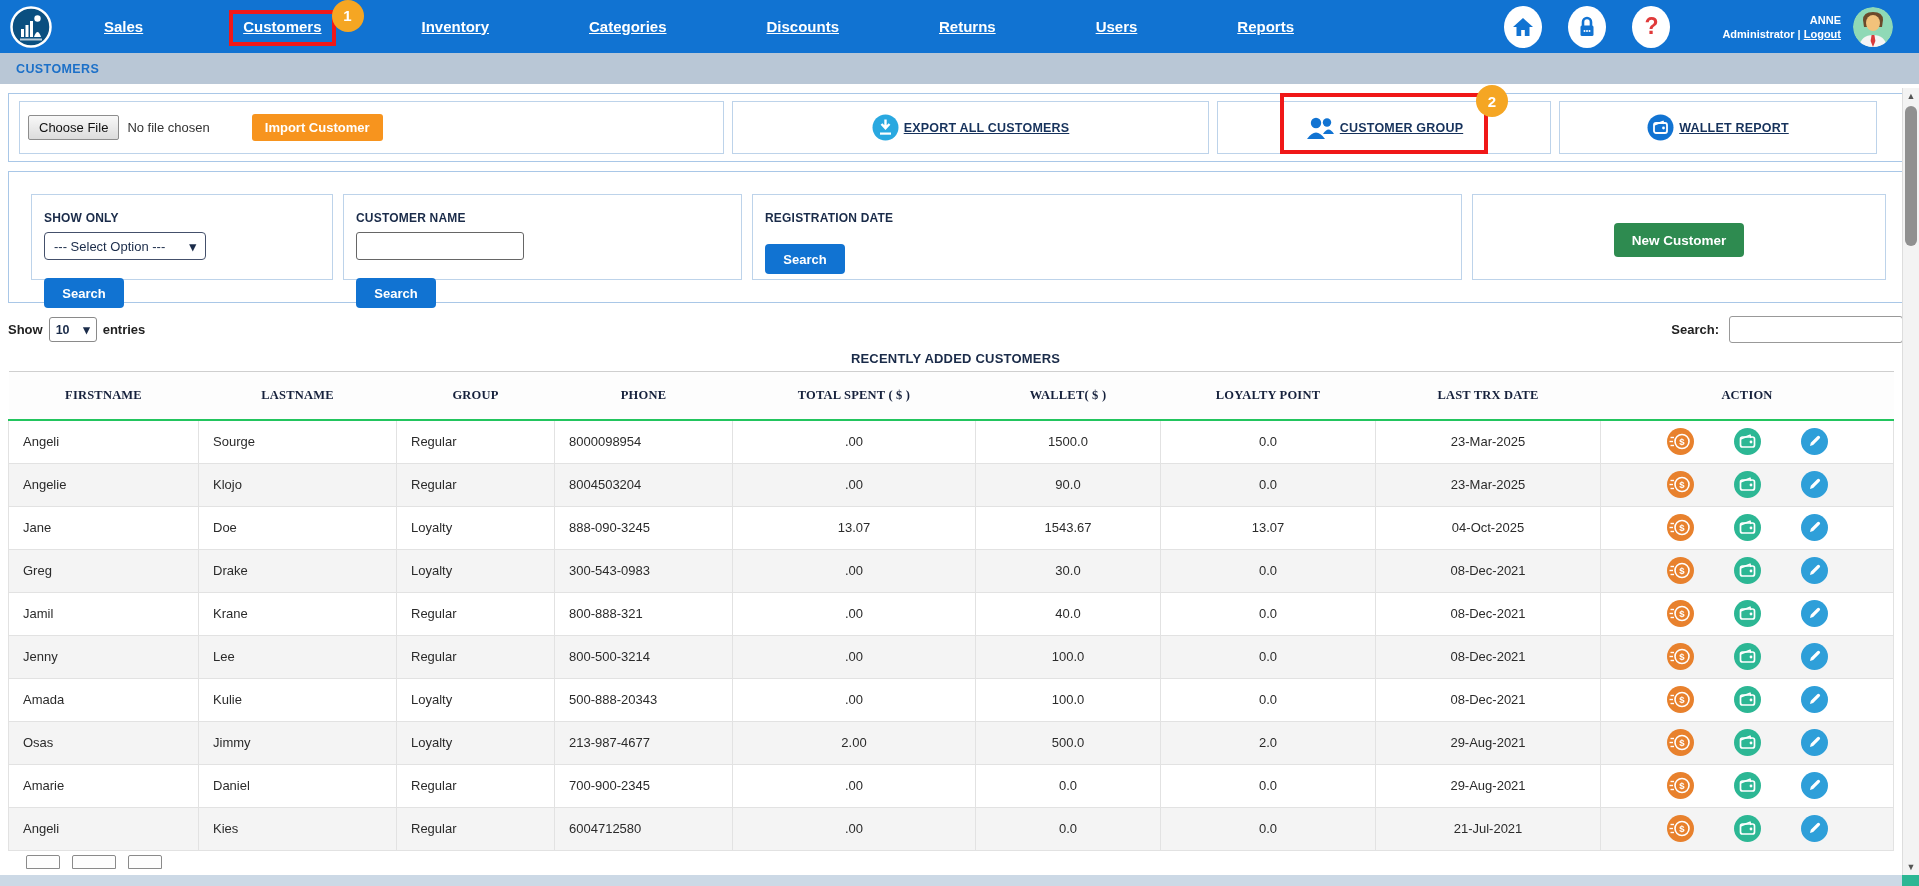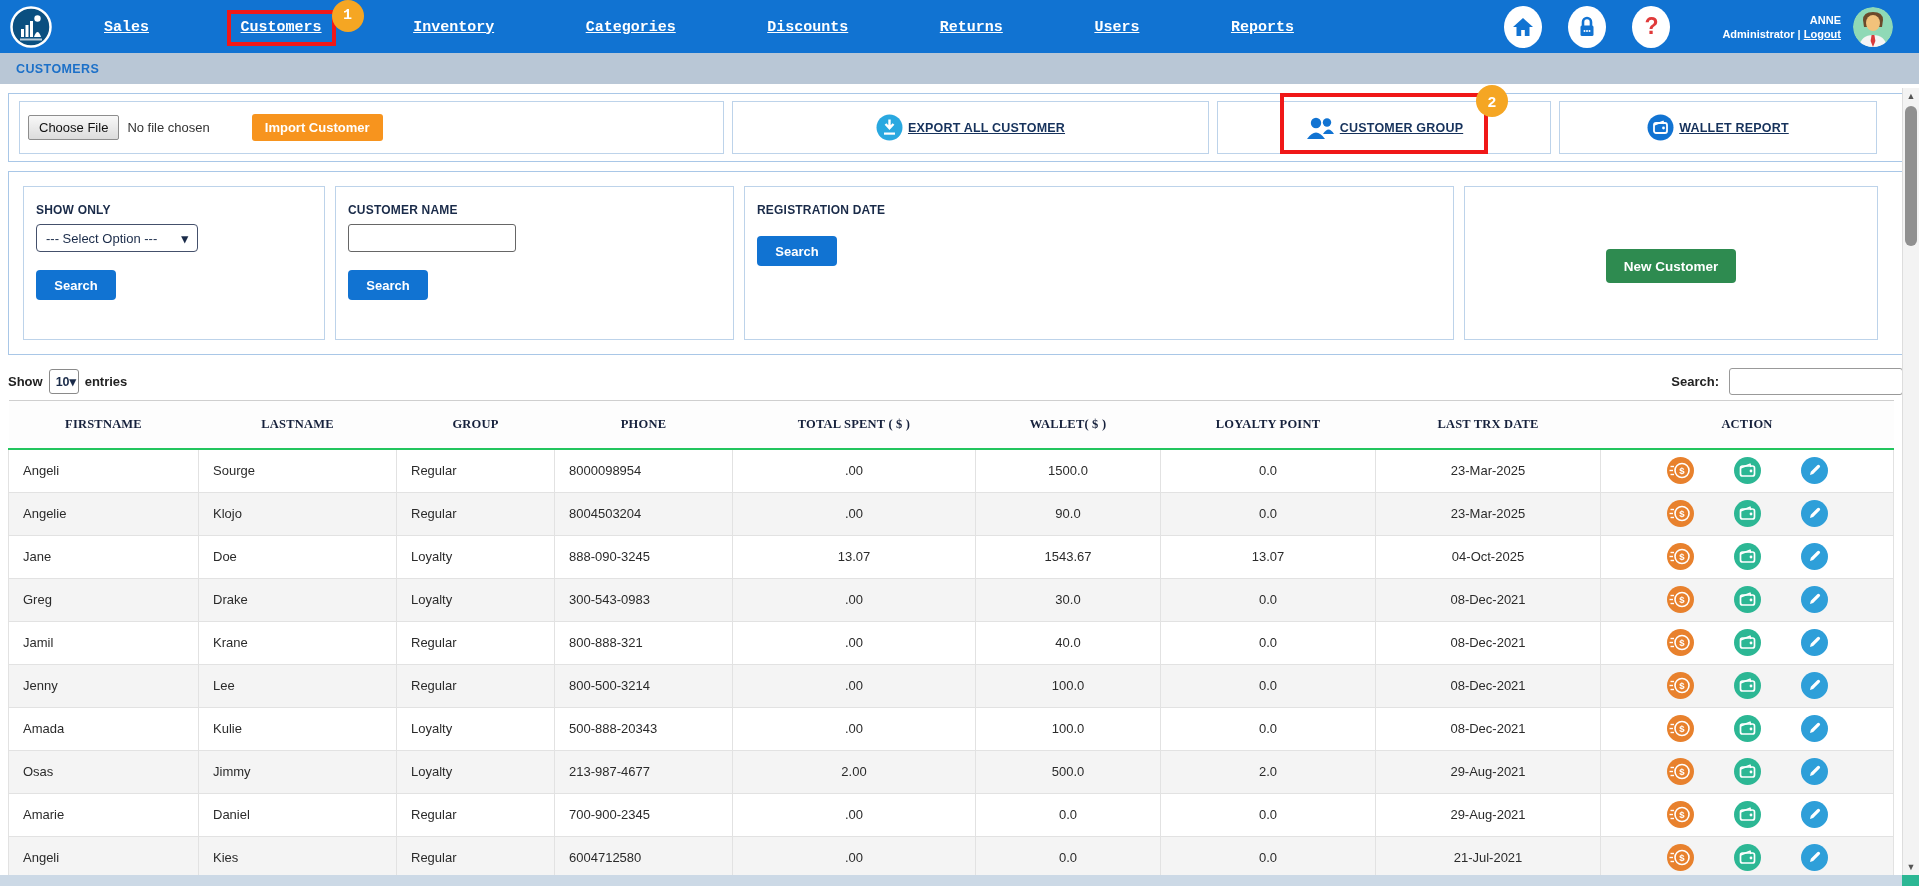--- a/index.html
+++ b/index.html
@@ -5,21 +5,21 @@
   * { margin:0; padding:0; box-sizing:border-box; }
   html,body { width:1919px; height:886px; overflow:hidden; background:#fff;
     font-family:"Liberation Sans", sans-serif; }
   body { position:relative; }
 
   
   .navbar { height:53px; background:#1173d2; display:flex; align-items:center; padding:0 26px 0 10px; }
   .logo { width:42px; height:42px; flex:0 0 42px; cursor:pointer; }
   .nav-links { flex:0 0 1190px; margin-left:52px; display:flex; justify-content:space-between; align-items:center; }
   .nav-link { color:#fff; font-weight:bold; font-size:15px; text-decoration:underline; cursor:pointer; white-space:nowrap; }
-  .nav-link-wrap { position:relative;font-family:Liberation Mono, monospace; }
+  .nav-link-wrap { position:relative; }
   .nav-annot-box { position:absolute; left:-14px; right:-14px; top:-8px; bottom:-10px; border:4px solid #f01818; pointer-events:none; }
   .annot-badge { position:absolute; width:32px; height:32px; border-radius:50%; background:#f5a623;
     color:#fff; font-weight:bold; font-size:15px; display:flex; align-items:center; justify-content:center; z-index:5; }
   .badge-1 { right:-42px; top:-18px; }
   .nav-spacer { flex:1; }
   .nav-icons { display:flex; gap:26px; align-items:center; }
   .nav-icon-circle { width:38px; height:42px; border-radius:50%; background:#fff; display:flex;
     align-items:center; justify-content:center; cursor:pointer; }
   .help-q { color:#e03a3a; font-weight:bold; font-size:23px; }
   .user-block { margin-left:52px; text-align:right; color:#fff; font-size:11px; font-weight:bold; line-height:14px; }
@@ -44,21 +44,21 @@
   .no-file { font-size:13px; color:#333; margin-left:8px; }
   .btn-orange { background:#f7941e; color:#fff; font-weight:bold; font-size:13px; border:none; border-radius:3px;
     padding:6px 13px; margin-left:42px; cursor:pointer; }
   .icon-link { display:flex; align-items:center; gap:5px; cursor:pointer; }
   .icon-link a { color:#16325c; font-weight:bold; font-size:12.5px; text-decoration:underline; letter-spacing:.2px; }
   .annot-box-2 { position:absolute; left:50%; margin-left:-104px; width:208px; top:-9px; height:61px;
     border:4px solid #f01818; pointer-events:none; z-index:4; }
   .badge-2 { left:50%; margin-left:92px; top:-17px; }
 
   
-  .filter-row { margin-top:9px; border:1px solid #a9c7e7; padding:14px; display:flex; gap:10px; height:184px; }
+  .filter-row { margin-top:9px; border:1px solid #a9c7e7; padding:22px; display:flex; gap:10px; height:132px; }
   .fpanel { border:1px solid #bdd3ea; padding:16px 12px 10px 12px; }
   .fp-1 { flex:0 0 302px; } .fp-2 { flex:0 0 399px; } .fp-3 { flex:0 0 710px; }
   .fp-4 { flex:0 0 414px; display:flex; align-items:center; justify-content:center; }
   .flabel { font-weight:bold; font-size:12px; color:#1a2b49; margin-bottom:7px; letter-spacing:.2px; }
   .select-box { width:162px; height:28px; border:1px solid #44506b; border-radius:4px; background:#fff;
     display:flex; align-items:center; justify-content:space-between; padding:0 9px; cursor:pointer;
     font-size:13px; color:#1a2b49; }
   .chev { font-size:13px; color:#1a2b49; font-weight:bold; }
   .txt-input { width:168px; height:28px; border:1px solid #666; border-radius:3px; background:#fff;
     font-size:13px; padding:0 6px; }
@@ -67,21 +67,21 @@
   .date-groups { display:flex; gap:32px; }
   .date-input-row { display:flex; }
   .date-input { width:185px; height:28px; border:1px solid #666; border-radius:0; background:#fff; font-size:13px; padding:0 6px; }
   .cal-addon { width:38px; height:28px; border:1px solid #bbb; border-left:none; background:#f0f0f0;
     display:flex; align-items:center; justify-content:center; cursor:pointer; }
   .btn-green { width:130px; height:34px; background:#2e8b50; border:none; border-radius:4px; color:#fff;
     font-weight:bold; font-size:13.5px; cursor:pointer; }
 
   
   .table-controls { margin-top:13px; display:flex; align-items:center; font-size:13px; color:#222; font-weight:bold; }
-  .entries-select { width:30px; height:25px; border:1px solid #8a8a8a; border-radius:3px; background:#fff;
+  .entries-select { width:48px; height:25px; border:1px solid #8a8a8a; border-radius:3px; background:#fff;
     margin:0 6px; display:inline-flex; align-items:center; justify-content:space-between; padding:0 6px;
     font-size:12.5px; color:#1a2b49; cursor:pointer; }
   .tc-right { margin-left:auto; display:flex; align-items:center; gap:10px; }
   .search-input { width:174px; height:27px; border:1px solid #999; border-radius:3px; font-size:13px; padding:0 6px; }
 
   .table-title { margin-top:8px; text-align:center; font-weight:bold; font-size:13px; color:#1a2b49; letter-spacing:.2px; }
 
   
   table.cust { margin-top:5px; width:1885px; border-collapse:collapse; table-layout:fixed; }
   table.cust th { font-size:12.5px; font-weight:bold; color:#16213c; padding:16px 6px; text-align:center;
@@ -180,21 +180,21 @@
         <span class="no-file">No file chosen</span>
         <button class="btn-orange">Import Customer</button>
       </div>
       <div class="tbox tbox-2">
         <div class="icon-link">
           <svg width="27" height="27" viewBox="0 0 27 27">
             <circle cx="13.5" cy="13.5" r="13" fill="#29a8e0"></circle>
             <path d="M13.5,5.5 v8 M9.5,10 l4,4.2 4,-4.2" fill="none" stroke="#fff" stroke-width="2.4"></path>
             <rect x="8" y="18.5" width="11" height="2.2" fill="#fff"></rect>
           </svg>
-          <a>EXPORT ALL CUSTOMER</a>
+          <a>EXPORT ALL CUSTOMERS</a>
         </div>
       </div>
       <div class="tbox tbox-3">
         <div class="annot-box-2"></div>
         <div class="annot-badge badge-2">2</div>
         <div class="icon-link">
           <svg width="30" height="26" viewBox="0 0 30 26">
             <circle cx="11" cy="8" r="5.2" fill="#1173d2"></circle>
             <path d="M2,24 q9,-13 18,0 z" fill="#1173d2"></path>
             <circle cx="22" cy="7.5" r="4.2" fill="#1173d2"></circle>
@@ -248,20 +248,21 @@
       <span>10</span>
       <span class="chev">▾</span>
     </span>
     <span>entries</span>
     <div class="tc-right">
       <span>Search:</span>
       <input class="search-input" value="" style="">
     </div>
   </div>
 
+  <div class="table-title">RECENTLY ADDED CUSTOMERS</div>
 
   <table class="cust">
     <colgroup>
       <col style="width:190px">
         <col style="width:198px">
         <col style="width:158px">
         <col style="width:178px">
       <col style="width:243px">
         <col style="width:185px">
         <col style="width:215px">

